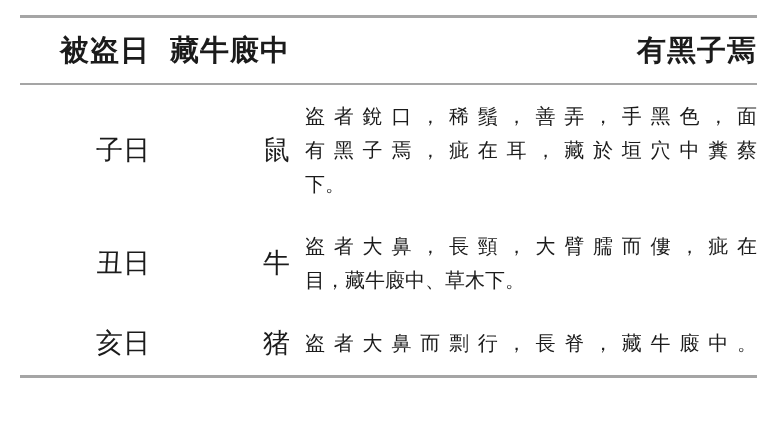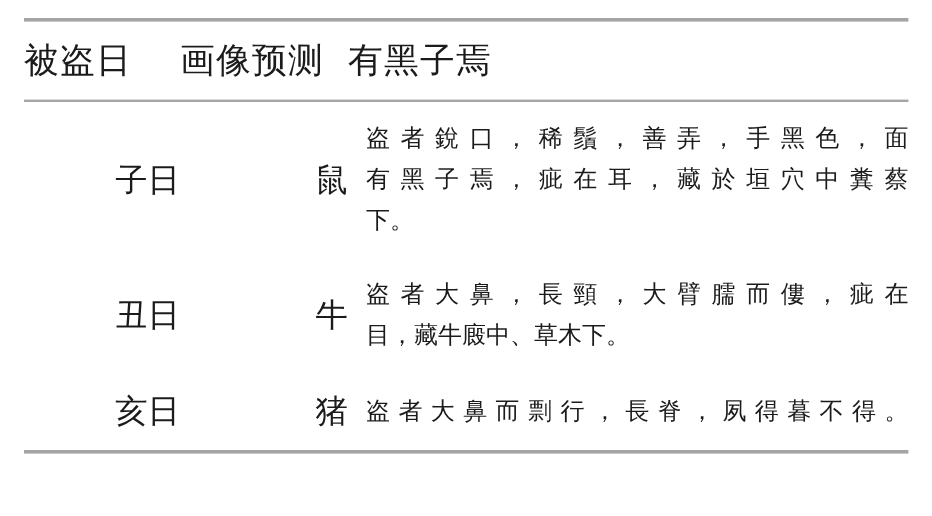--- a/index.html
+++ b/index.html
@@ -24,22 +24,22 @@
     border-bottom: 3px solid #a5a5a5;
   }
   .hrow {
     display: grid;
     grid-template-columns: 130px 140px 1fr;
     align-items: center;
     height: 65px;
     border-bottom: 2px solid #a5a5a5;
   }
   .hcell {
-    text-align: left;
-    font-weight: normal;
+    text-align: right;
+    font-weight: bold;
     font-size: 29px;
     letter-spacing: 1px;
     white-space: nowrap;
   }
   .brow {
     display: grid;
     grid-template-columns: 130px 140px 1fr;
     align-items: center;
     padding: 14px 0;
   }
@@ -63,21 +63,21 @@
   }
 </style>
 </head>
 <body>
 
 <div class="page">
   <div class="divtable">
 
     <div class="hrow">
       <div class="hcell">被盗日</div>
-      <div class="hcell">画像预测</div>
+      <div class="hcell">藏牛廄中</div>
       <div class="hcell">有黑子焉</div>
     </div>
 
     <div>
   <div class="brow">
     <div class="cell-day">子日</div>
     <div class="cell-animal">鼠</div>
     <div class="cell-portrait">
             <div class="tline">盗者銳口，稀鬚，善弄，手黑色，面</div>
             <div class="tline">有黑子焉，疵在耳，藏於垣穴中糞蔡</div>
@@ -91,19 +91,19 @@
     <div class="cell-portrait">
             <div class="tline">盗者大鼻，長頸，大臂臑而僂，疵在</div>
             <div class="tline last">目，藏牛廄中、草木下。</div>
           </div>
   </div>
 
   <div class="brow">
     <div class="cell-day">亥日</div>
     <div class="cell-animal">猪</div>
     <div class="cell-portrait">
-            <div class="tline">盗者大鼻而剽行，長脊，夙得暮不得。</div>
+            <div class="tline">盗者大鼻而剽行，長脊，藏牛廄中。</div>
           </div>
   </div>
 </div>
 
   </div>
 </div>
 
 </body></html>

